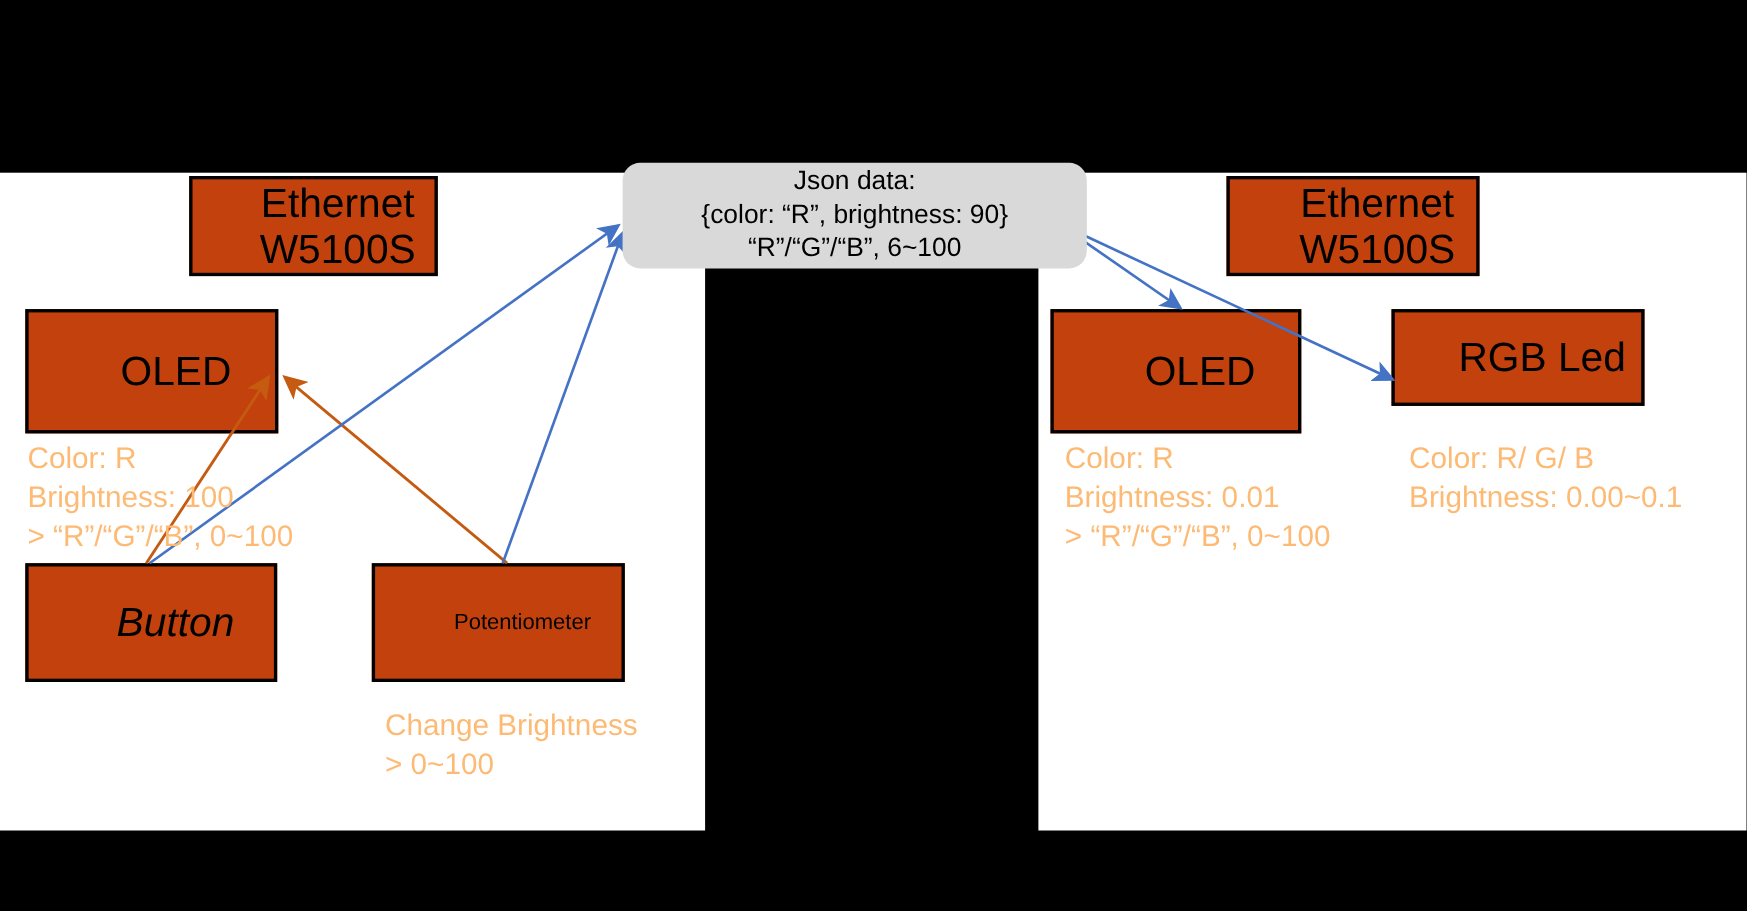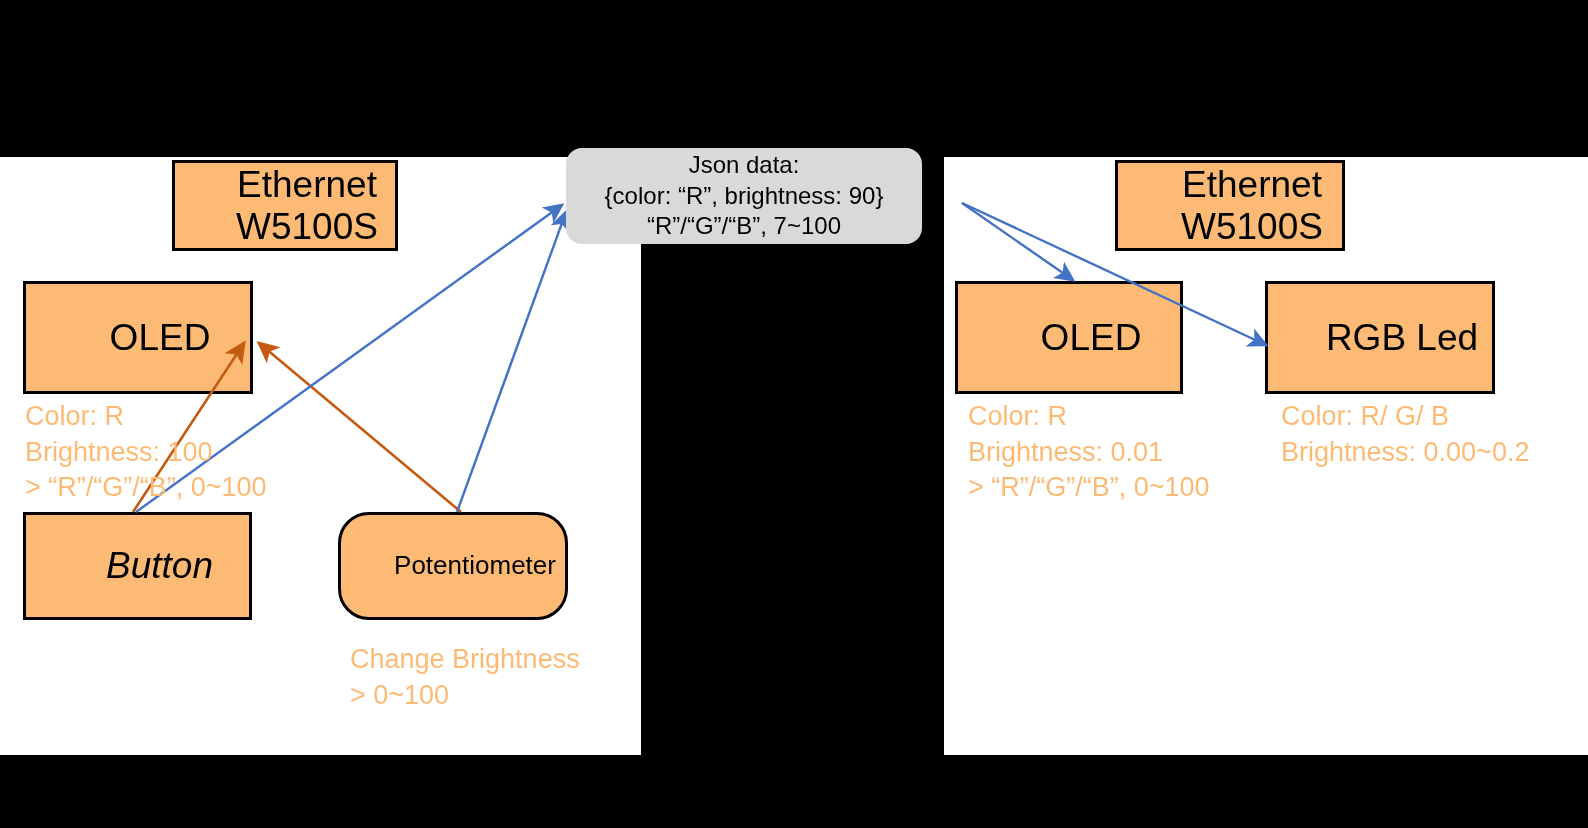--- a/index.html
+++ b/index.html
@@ -18,39 +18,39 @@
   .panel {
     position: absolute;
     background: #ffffff;
   }
   #panel-left  { left: 0px;   top: 157px; width: 641px; height: 598px; }
   #panel-right { left: 944px; top: 157px; width: 644px; height: 598px; }
 
   .node {
     position: absolute;
     border: 3px solid #000000;
-    background: #fdba74;
+    background: #c2410c;
     box-sizing: border-box;
     display: flex;
     align-items: center;
     justify-content: center;
     text-align: center;
     color: #000000;
     line-height: 1.12;
     z-index: 4;
     padding-left: 44px;
   }
   .node-lg { font-size: 37px; }
-  .node-sm { font-size: 26px; border-radius: 31px; }
+  .node-sm { font-size: 20px; }
 
   .json-box {
     position: absolute;
     left: 566px;
     top: 148px;
-    width: 356px;
+    width: 422px;
     height: 96px;
     background: #d9d9d9;
     border-radius: 16px;
     display: flex;
     flex-direction: column;
     align-items: center;
     justify-content: center;
     font-size: 24px;
     line-height: 1.28;
     color: #000000;
@@ -112,21 +112,21 @@
     <line x1="457" y1="512" x2="566" y2="212" stroke="#4472c4" stroke-width="2.4" marker-end="url(#ah-blue)"></line>
 
     <line x1="962" y1="203" x2="1073" y2="280" stroke="#4472c4" stroke-width="2.4" marker-end="url(#ah-blue)"></line>
 
     <line x1="962" y1="203" x2="1266" y2="345" stroke="#4472c4" stroke-width="2.4" marker-end="url(#ah-blue)"></line>
   </svg>
 
   <div class="json-box">
     <span>Json data:</span>
     <span>{color: “R”, brightness: 90}</span>
-    <span>“R”/“G”/“B”, 7~100</span>
+    <span>“R”/“G”/“B”, 6~100</span>
   </div>
 
   <div class="node node-lg" style="left: 172px; top: 160px; width: 226px; height: 91px; white-space: pre-line;">Ethernet
 W5100S</div>
 
   <div class="node node-lg" style="left:23px; top:281px; width:230px; height:113px;">OLED</div>
 
   <div class="caption" style="left: 25px; top: 399px; white-space: pre-line;">Color: R
 Brightness: 100
  &gt; “R”/“G”/“B”, 0~100</div>
@@ -141,20 +141,20 @@
 
   <div class="node node-lg" style="left: 1115px; top: 160px; width: 230px; height: 91px; white-space: pre-line;">Ethernet
 W5100S</div>
 
   <div class="node node-lg" style="left:955px; top:281px; width:228px; height:113px;">OLED</div>
 
   <div class="caption" style="left: 968px; top: 399px; white-space: pre-line;">Color: R
 Brightness: 0.01
  &gt; “R”/“G”/“B”, 0~100</div>
 
-  <div class="node node-lg" style="left:1265px; top:281px; width:230px; height:113px;text-align:right;">RGB Led</div>
+  <div class="node node-lg" style="left:1265px; top:281px; width:230px; height:88px;text-align:right;">RGB Led</div>
 
   <div class="caption" style="left: 1281px; top: 399px; white-space: pre-line;">Color: R/ G/ B
-Brightness: 0.00~0.2</div>
+Brightness: 0.00~0.1</div>
 
 
 
 </div>
 
 </body></html>

